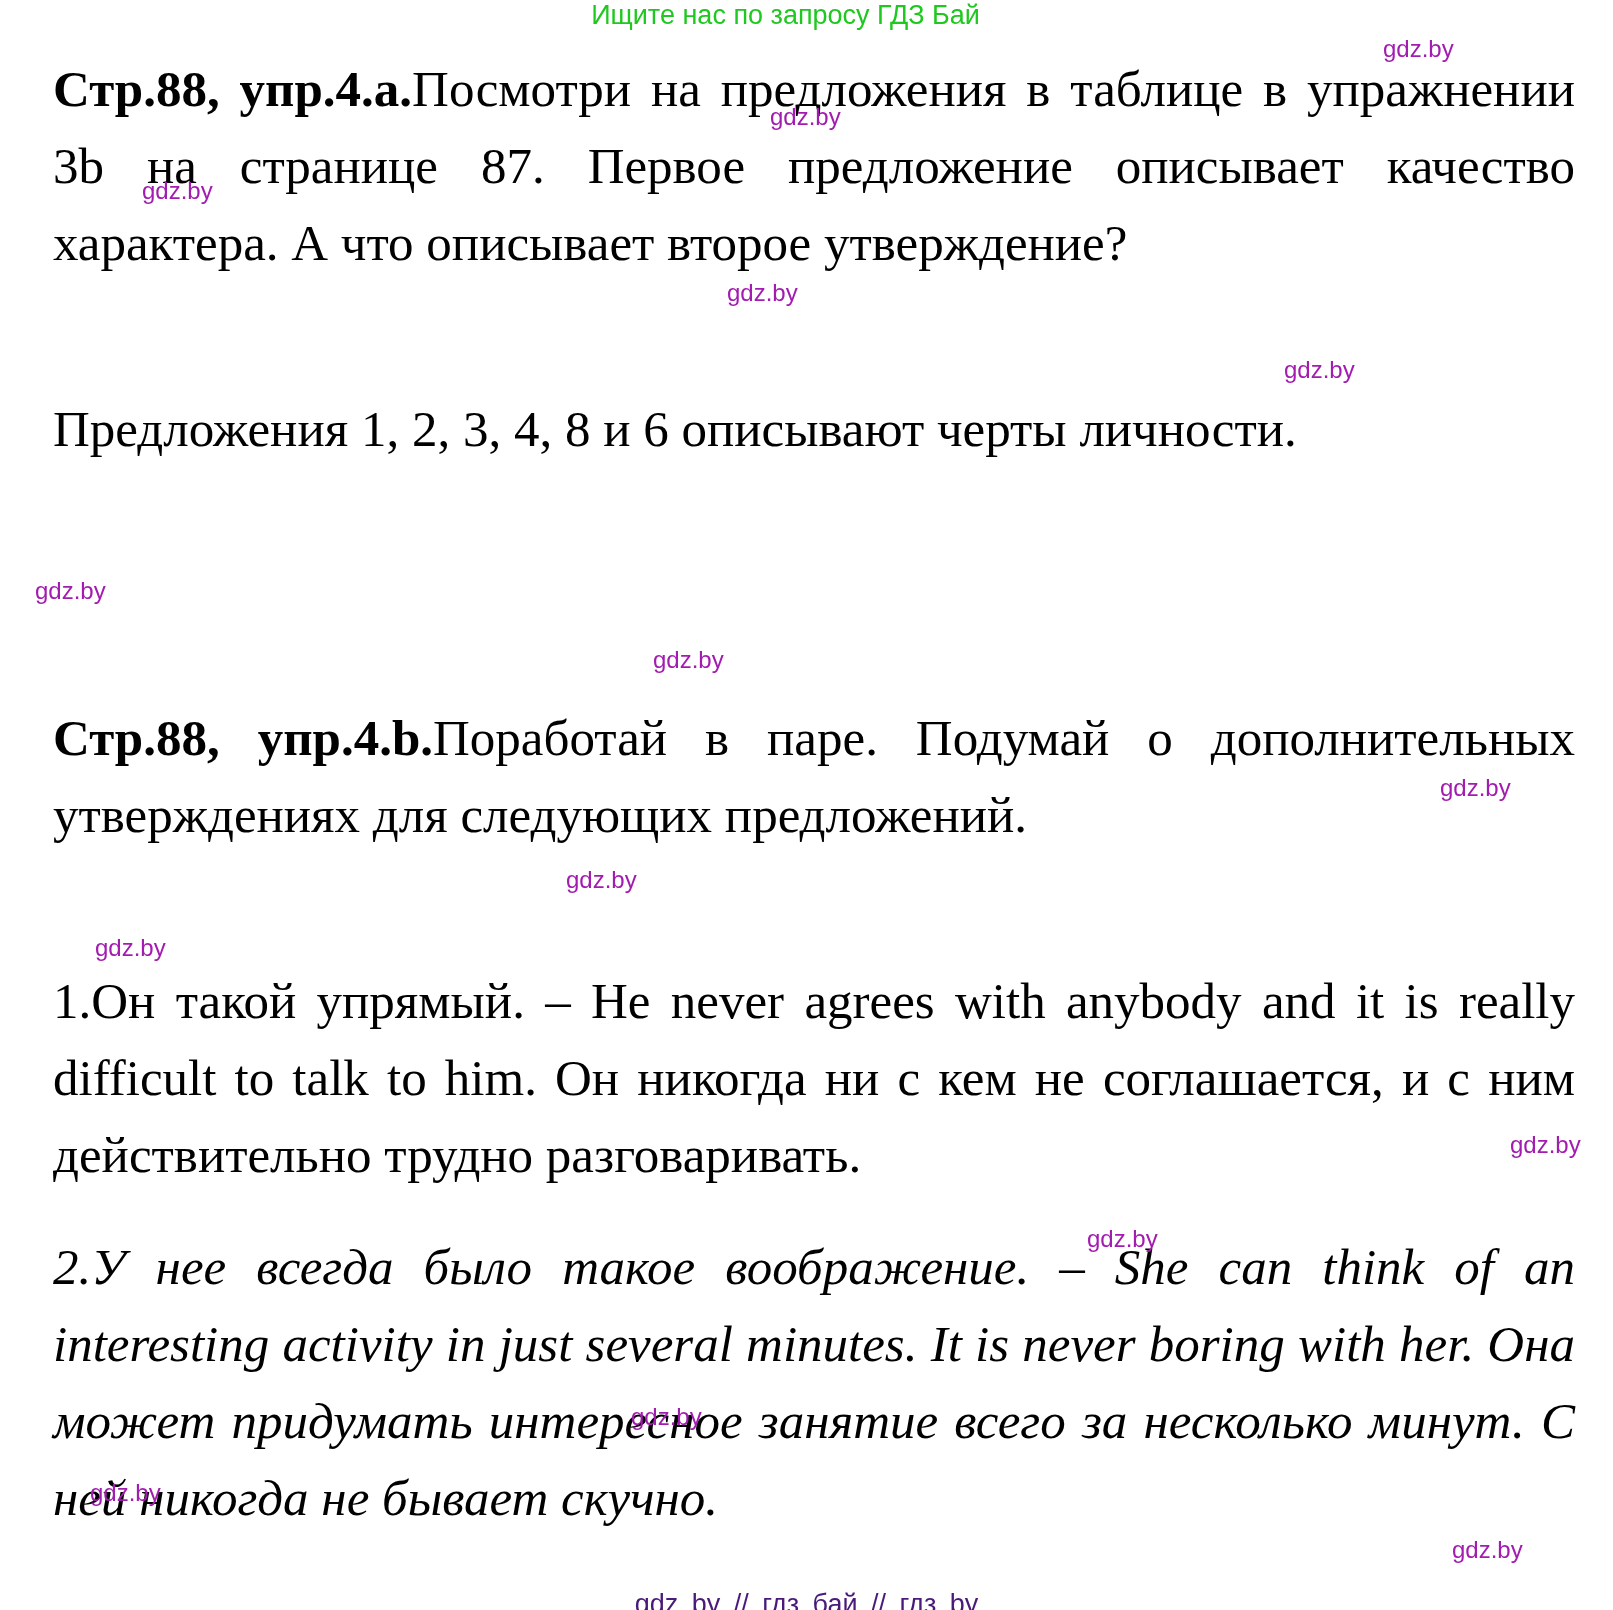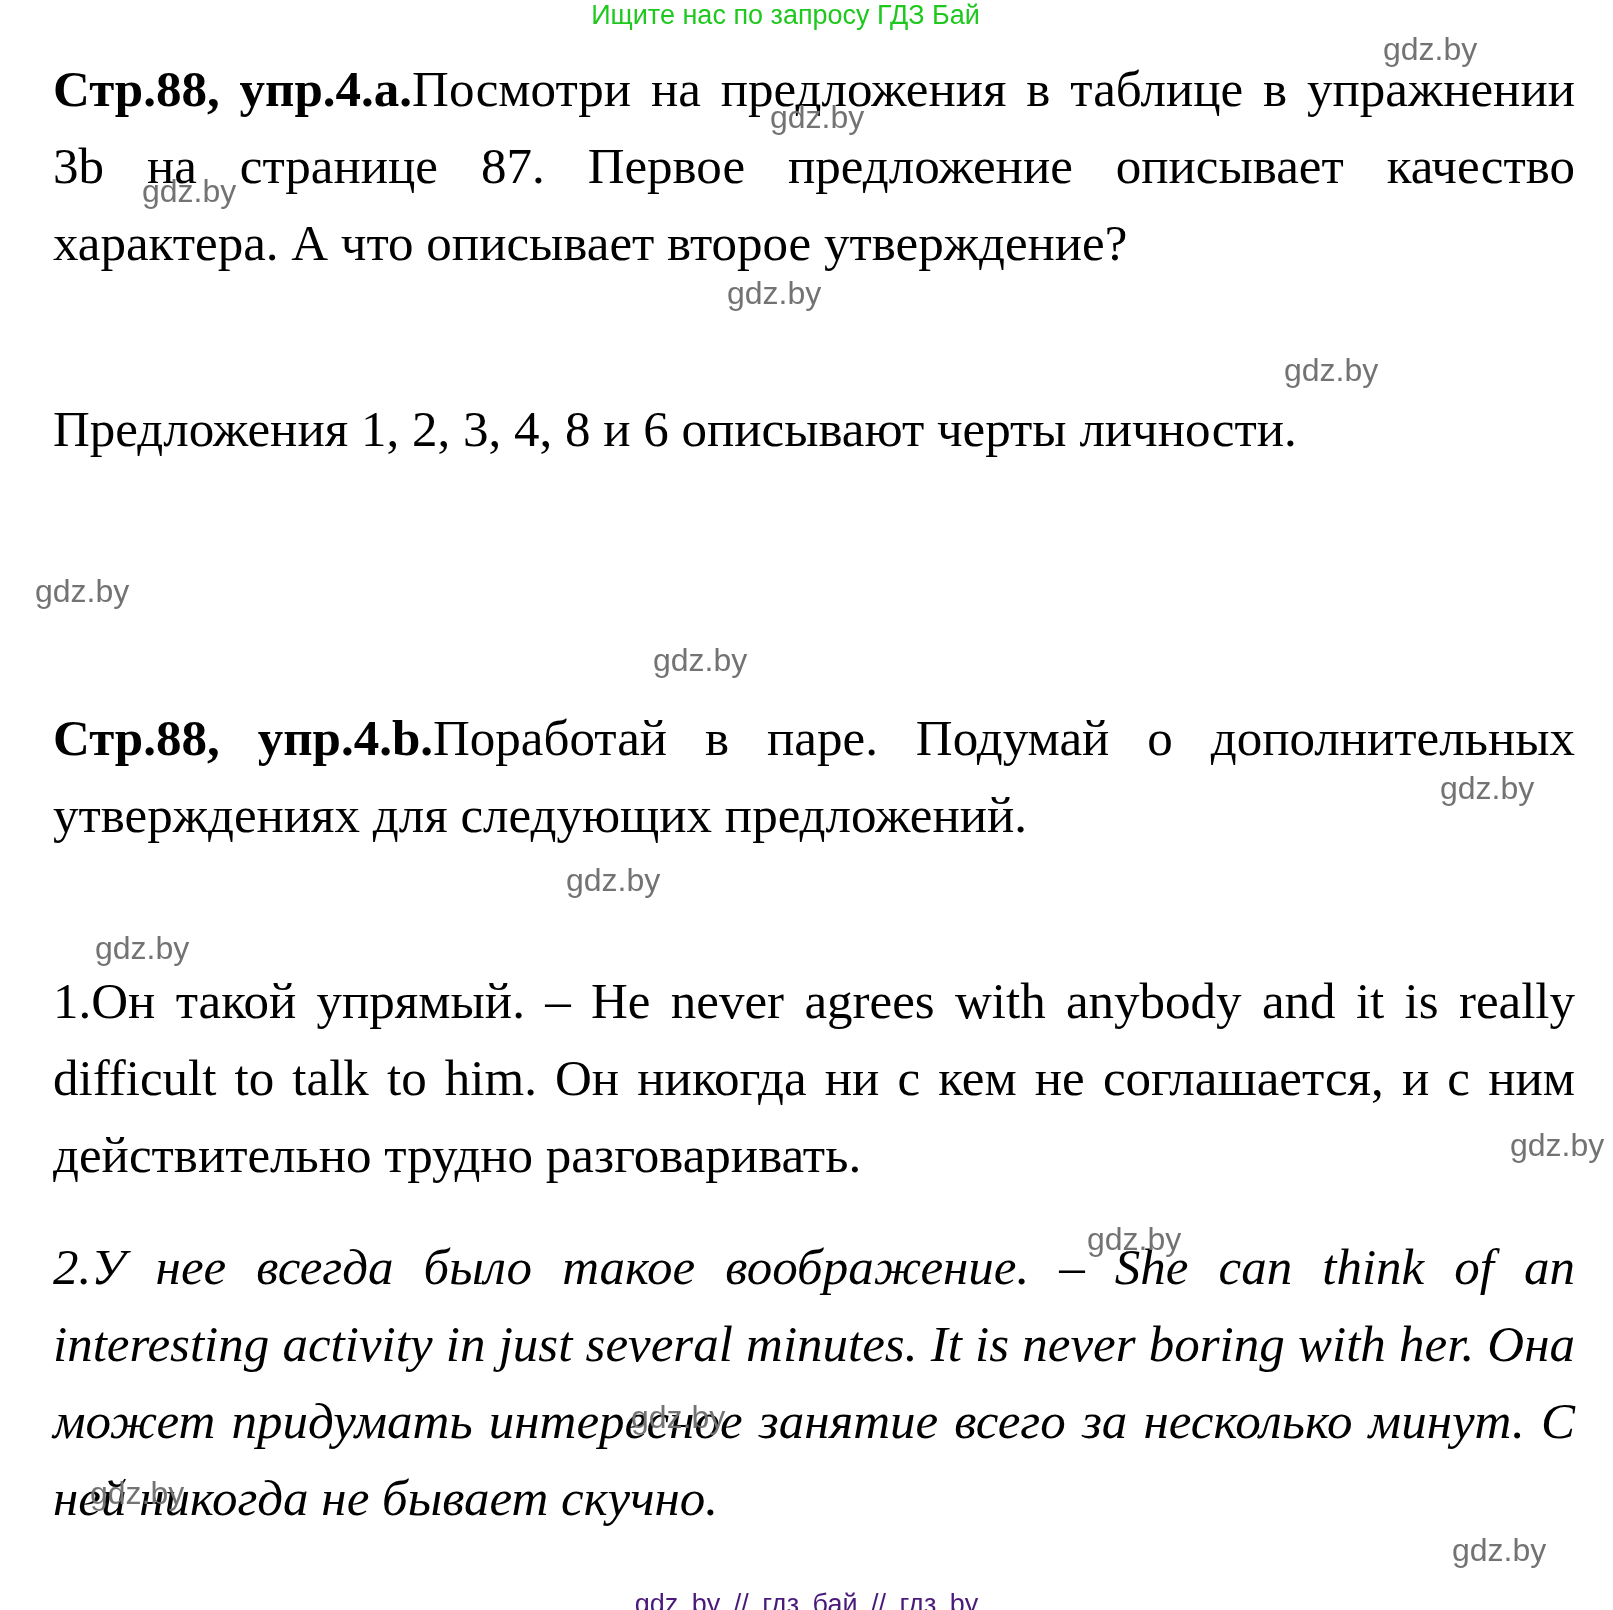--- a/index.html
+++ b/index.html
@@ -2,21 +2,21 @@
 <html><head>
 <meta charset="utf-8">
 <style>
   html, body { margin: 0; padding: 0; background: #ffffff; }
   body { width: 1613px; height: 1610px; position: relative; overflow: hidden; font-family: "Liberation Serif", serif; color: #000; }
   .top-banner { position: absolute; top: 0; left: 0; width: 1571px; text-align: center; font-family: "Liberation Sans", sans-serif; font-size: 27px; color: #1ec81e; line-height: 30px; }
   .footer { position: absolute; top: 1578px; left: 0; width: 1613px; text-align: center; font-family: "Liberation Sans", sans-serif; font-size: 27px; color: #4a1a7a; line-height: 30px; word-spacing: 6px; margin-top: 11px; }
   .block { position: absolute; left: 40px; width: 1548px; font-size: 51px; line-height: 77px; text-align: justify; text-align-last: auto; }
   .block p { margin: 13px; }
   .bold { font-weight: bold; }
-  .wm { position: absolute; font-family: "Liberation Sans", sans-serif; font-size: 32px; color: #737373; line-height: 26px; }
+  .wm { position: absolute; font-family: "Liberation Sans", sans-serif; font-size: 24px; color: #a21caf; line-height: 26px; }
 </style>
 </head>
 <body>
 
 <div class="top-banner">Ищите нас по запросу ГДЗ Бай</div>
 
 <div class="block" style="top:38px;">
   <p><span class="bold">Стр.88, упр.4.a.</span><span>Посмотри на предложения в таблице в упражнении 3b на странице 87. Первое предложение описывает качество характера. А что описывает второе утверждение?</span></p>
 </div>
 

